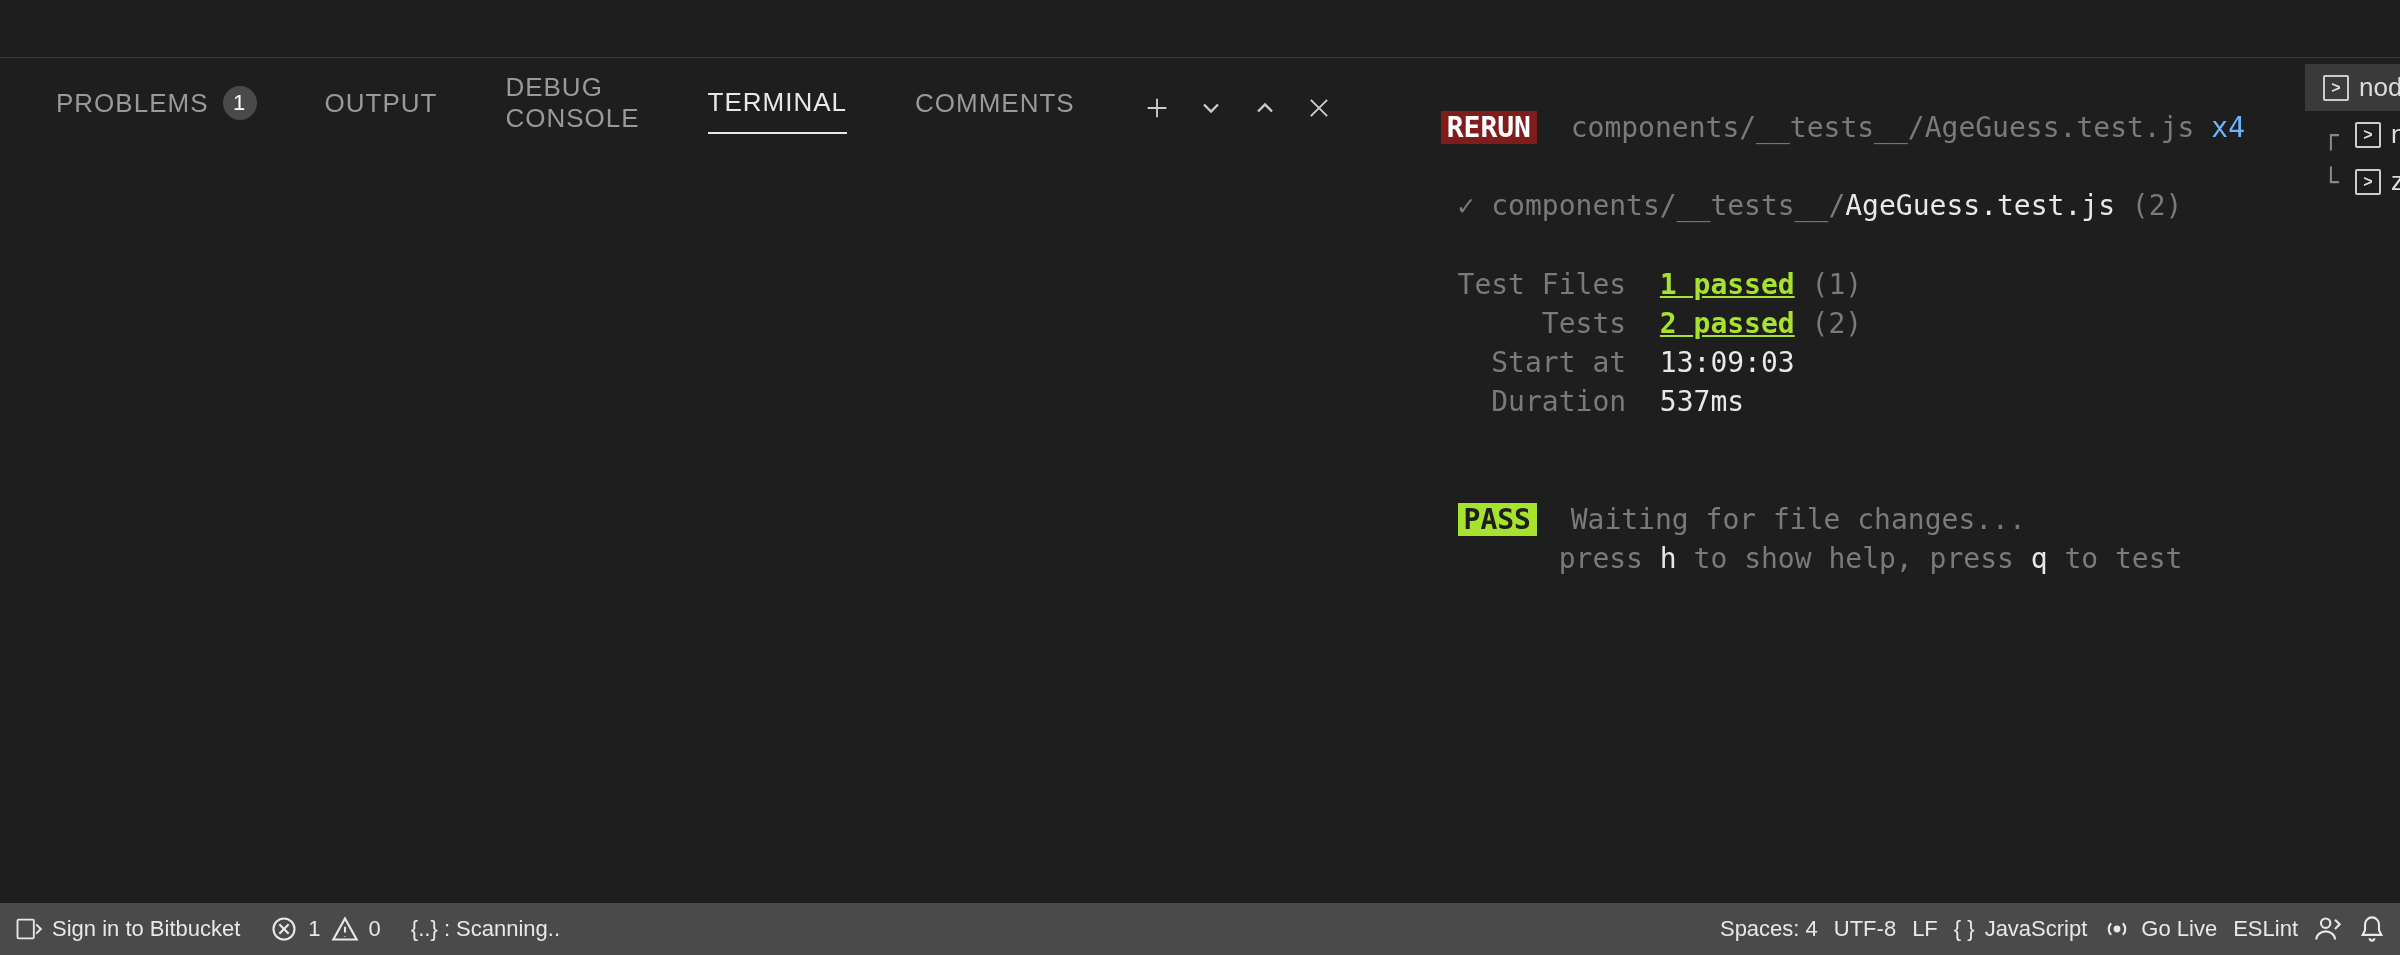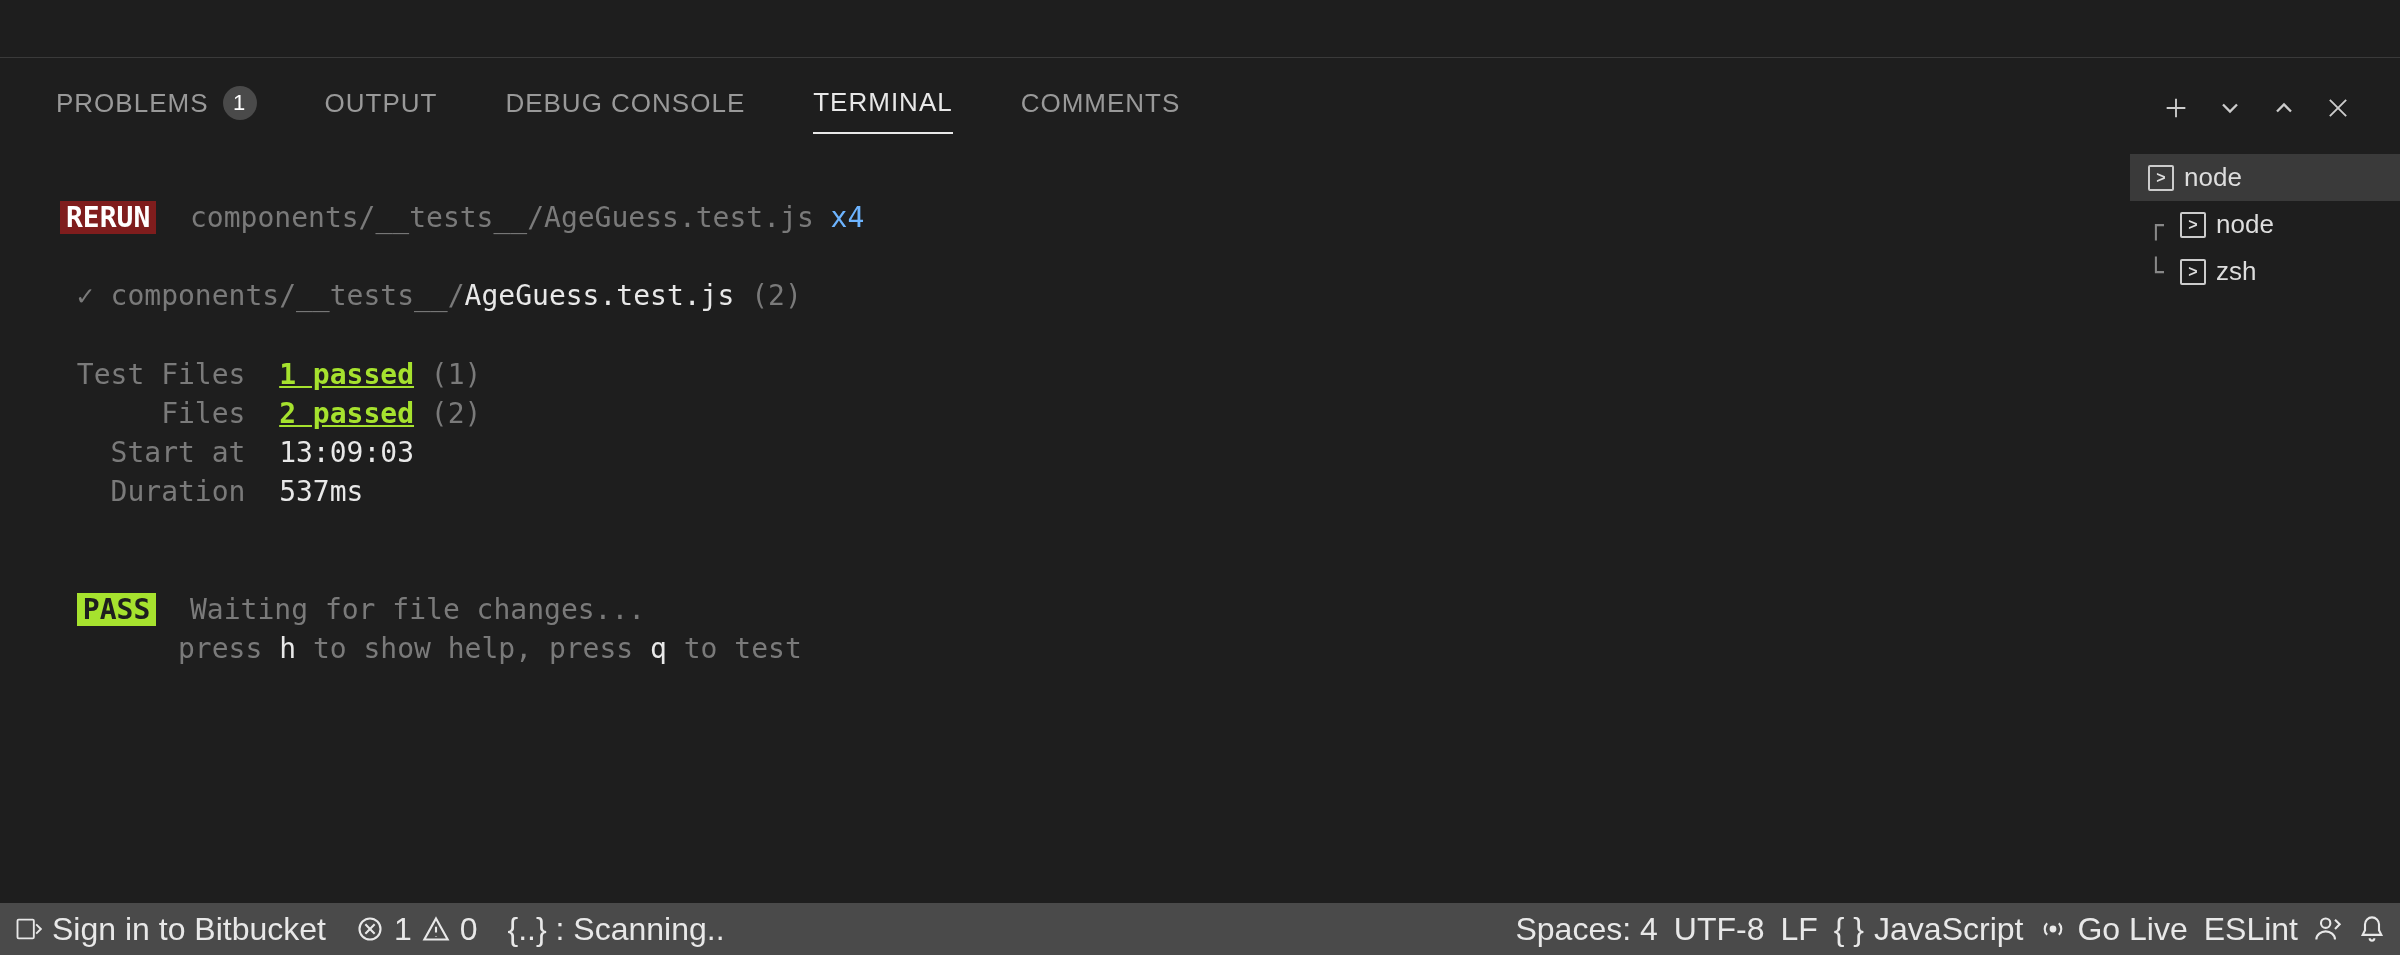--- a/index.html
+++ b/index.html
@@ -14,21 +14,21 @@
   flex-direction: column;
 }
 .top-border {
   height: 58px;
   background: #1e1e1e;
   border-bottom: 1px solid #3a3a3a;
 }
 .panel {
   flex: 1;
   display: flex;
-  flex-direction: column;
+  flex-direction: row;
   background: #1e1e1e;
 }
 .tabs {
   display: flex;
   align-items: center;
   padding: 14px 30px 0 56px;
   height: 90px;
 }
 .tab {
   color: #999;
@@ -124,21 +124,21 @@
   color: #888;
   font-family: monospace;
   width: 22px;
 }
 .statusbar {
   height: 52px;
   background: #4a4a4a;
   color: #e8e8e8;
   display: flex;
   align-items: center;
-  font-size: 32px;
+  font-size: 22px;
   padding: 0 14px;
 }
 .status-left {
   display: flex;
   align-items: center;
   gap: 30px;
 }
 .status-right {
   margin-left: auto;
   display: flex;
@@ -191,21 +191,21 @@
           </svg></span>
     </div>
   </div>
 
   <div class="body">
     <div class="terminal"><span class="rerun-badge">RERUN</span>  <span class="dim">components/__tests__/AgeGuess.test.js</span> <span class="cyan">x4</span>
 
  <span class="dim">✓</span> <span class="dim">components/__tests__/</span><span class="white">AgeGuess.test.js</span><span class="dim"> (2)</span>
 
  <span class="dim">Test Files  </span><span class="green">1 passed</span><span class="dim"> (1)</span>
- <span class="dim">     Files  </span><span class="green">2 passed</span><span class="dim"> (2)</span>
+ <span class="dim">     Tests  </span><span class="green">2 passed</span><span class="dim"> (2)</span>
  <span class="dim">  Start at  </span><span class="white">13:09:03</span>
  <span class="dim">  Duration  </span><span class="white">537ms</span>
 
 
  <span class="pass-badge">PASS</span>  <span class="dim">Waiting for file changes...</span>
        <span class="dim">press </span><span class="white">h</span><span class="dim"> to show help, press </span><span class="white">q</span><span class="dim"> to test</span></div>
 
     <div class="terminal-side">
       <div class="term-item active">
         <span class="term-icon">&gt;</span>

